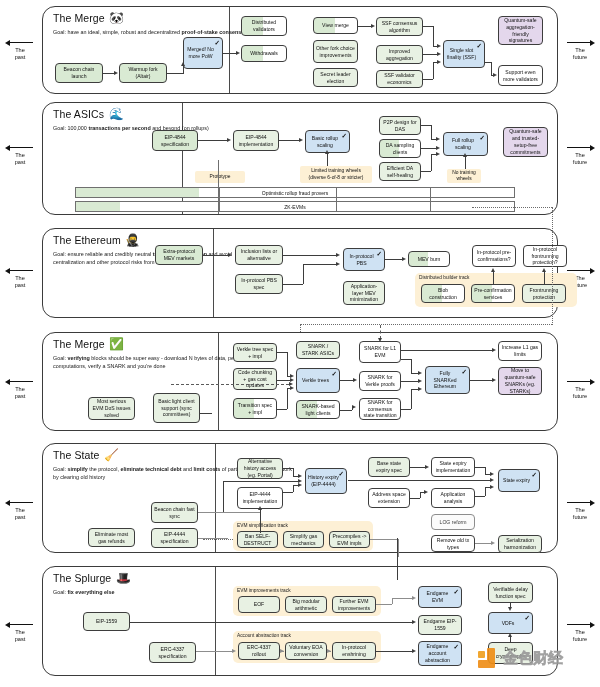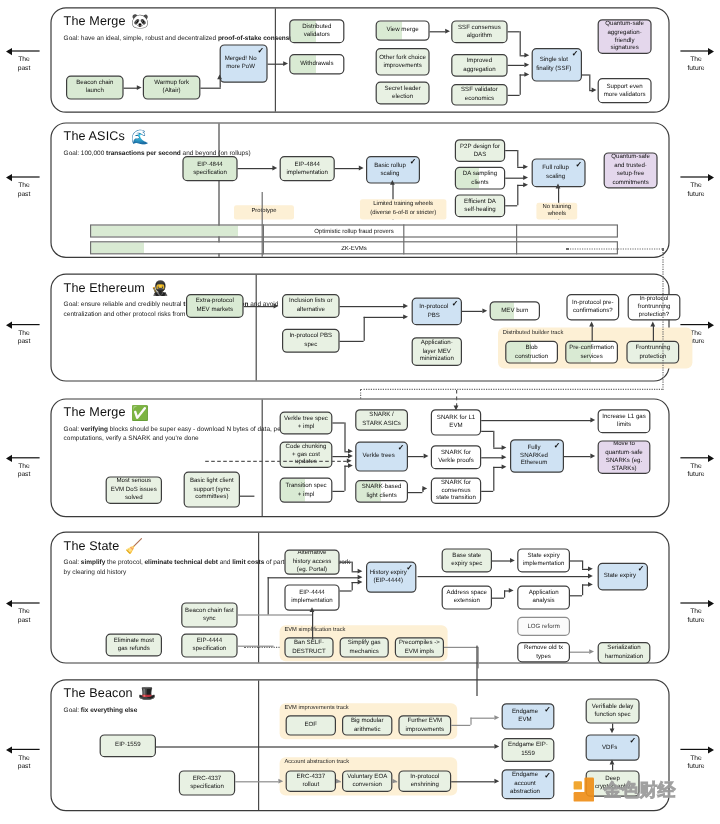--- a/index.html
+++ b/index.html
@@ -583,21 +583,21 @@
     <div class="arw r grey" style="left:448px; top:96.5px;"></div>
 
     <div class="ln-h grey" style="left:327px; top:95px; width:28px;"></div>
     <div class="ln-v grey" style="left:355px; top:95px; height:18px;"></div>
     <div class="dot-h" style="left:160px; top:95px; width:30px;"></div>
   </div>
 
   <div class="section" id="sec-splurge" style="top:566px; height:110px;">
     <div class="divider" style="left:172px;"></div>
     <div class="sec-title">
-      <span>The Beacon</span>
+      <span>The Splurge</span>
       <span class="sec-emoji">🎩</span>
     </div>
     <div class="sec-goal">
       Goal: <b>fix everything else</b>
     </div>
 
     <div class="node n-green2" style="left:40px;  top:45px; width:47px; height:19px;">EIP-1559</div>
     <div class="node n-green2" style="left:106px; top:75px; width:47px; height:21px;">ERC-4337 specification</div>
 
     <div class="track" style="left:190px; top:19px; width:148px; height:30px;">

